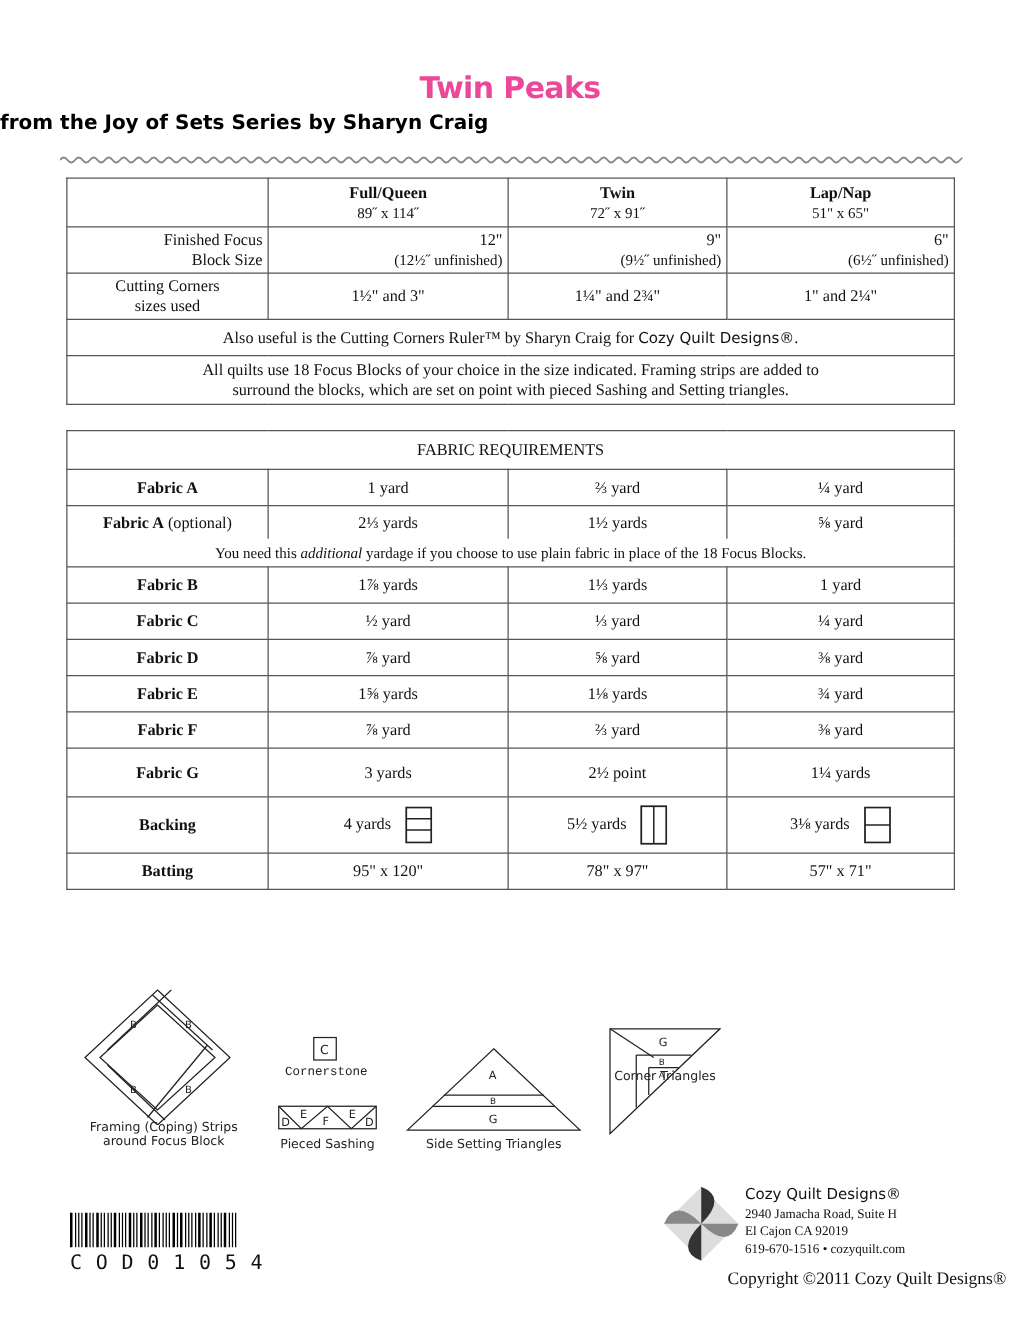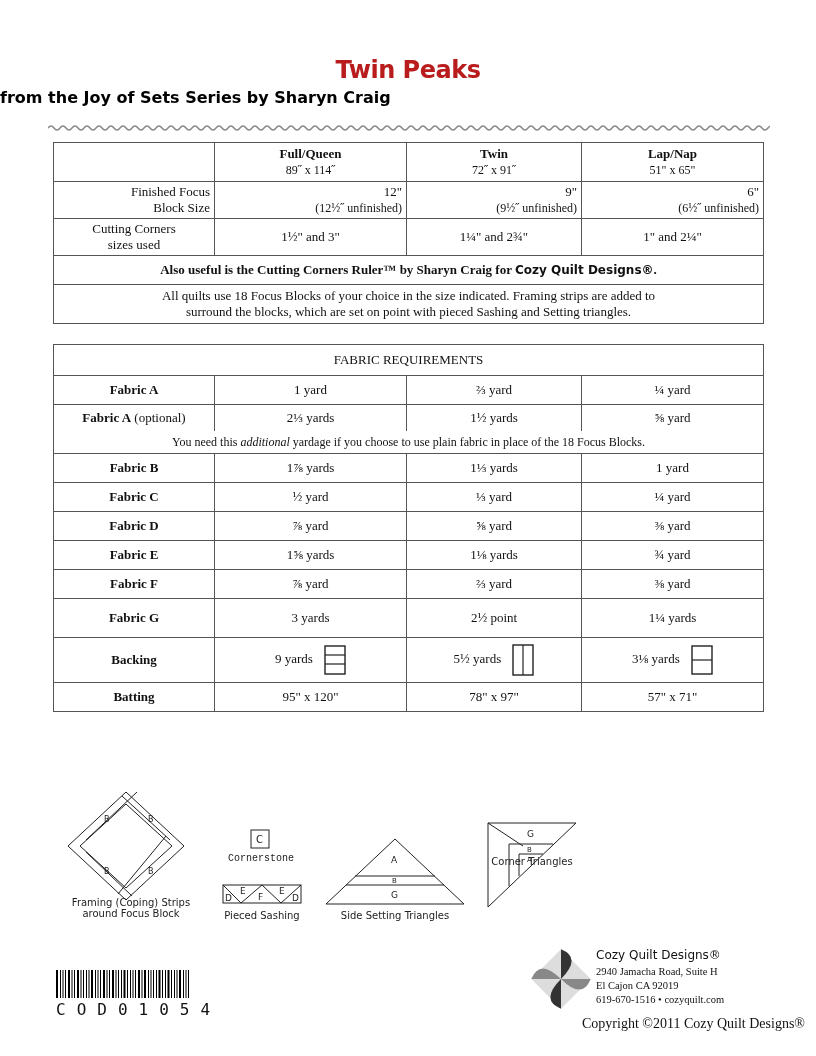--- a/index.html
+++ b/index.html
@@ -1,28 +1,28 @@
 <!DOCTYPE html>
 <html><head>
 <meta charset="utf-8">
 <style>
   html, body { margin: 0; padding: 0; background: #ffffff; }
   body { width: 816px; height: 1056px; position: relative; overflow: hidden; color: #111; font-family: "DejaVu Serif", serif; }
-  .title { position: absolute; left: 0; width: 816px; top: 56px; text-align: center; font-family: "DejaVu Sans", sans-serif; font-weight: bold; font-size: 24px; letter-spacing: -0.5px; color: #b91c1c; }
+  .title { position: absolute; left: 0; width: 816px; top: 56px; text-align: center; font-family: "DejaVu Sans", sans-serif; font-weight: bold; font-size: 24px; letter-spacing: -0.5px; color: #ec4899; }
   .subtitle { position: absolute; left: 0; width: 816px; top: 88px; font-family: "DejaVu Sans", sans-serif; font-weight: bold; font-size: 16px; color: #000; }
   .wave { position: absolute; left: 48px; top: 122px; width: 722px; height: 12px; }
 
   table { border-collapse: collapse; position: absolute; left: 53px; width: 710px; table-layout: fixed; }
   td { border: 1.5px solid #555; text-align: center; font-family: "Liberation Serif", serif; font-size: 13px; line-height: 16px; padding: 0 4px; color: #111; }
   .t1 { top: 142px; }
   .t1 col.c0 { width: 161px; } .t1 col.c1 { width: 192px; } .t1 col.c2 { width: 175px; } .t1 col.c3 { width: 182px; }
   .t1 .hdr td { height: 38px; }
   .t1 .r1 td { height: 36px; text-align: right; }
   .t1 .r2 td { height: 36px; }
-  .t1 .r3 td { height: 28px; font-weight: bold; }
+  .t1 .r3 td { height: 28px; }
   .t1 .r4 td { height: 38px; }
   .bold { font-weight: bold; }
   .small { font-size: 12px; }
   .brand { font-family: "DejaVu Sans", sans-serif; font-size: 12px; }
 
   .t2 { top: 344px; }
   .t2 col.c0 { width: 161px; } .t2 col.c1 { width: 192px; } .t2 col.c2 { width: 175px; } .t2 col.c3 { width: 182px; }
   .t2 td { height: 28px; }
   .t2 .hrow td { height: 30px; }
   .t2 .optrow td { border-bottom: none; height: 26px; }
@@ -172,21 +172,21 @@
     <td>⅜ yard</td>
   </tr>
   <tr class="tall">
     <td class="bold">Fabric G</td>
     <td>3 yards</td>
     <td>2½ point</td>
     <td>1¼ yards</td>
   </tr>
   <tr class="backrow">
     <td class="bold">Backing</td>
-    <td><span>9 yards</span>
+    <td><span>4 yards</span>
       <svg class="backicon" width="22" height="30" viewBox="0 0 22 30">
             <rect x="1" y="1" width="20" height="28" fill="none" stroke="#222" stroke-width="1.4"></rect>
             <line x1="1" y1="10" x2="21" y2="10" stroke="#222" stroke-width="1.2"></line>
             <line x1="1" y1="19" x2="21" y2="19" stroke="#222" stroke-width="1.2"></line>
           </svg></td>
     <td><span>5½ yards</span>
       <svg class="backicon" width="22" height="32" viewBox="0 0 22 32">
             <rect x="1" y="1" width="20" height="30" fill="none" stroke="#222" stroke-width="1.4"></rect>
             <line x1="11" y1="1" x2="11" y2="31" stroke="#222" stroke-width="1.2"></line>
           </svg></td>

